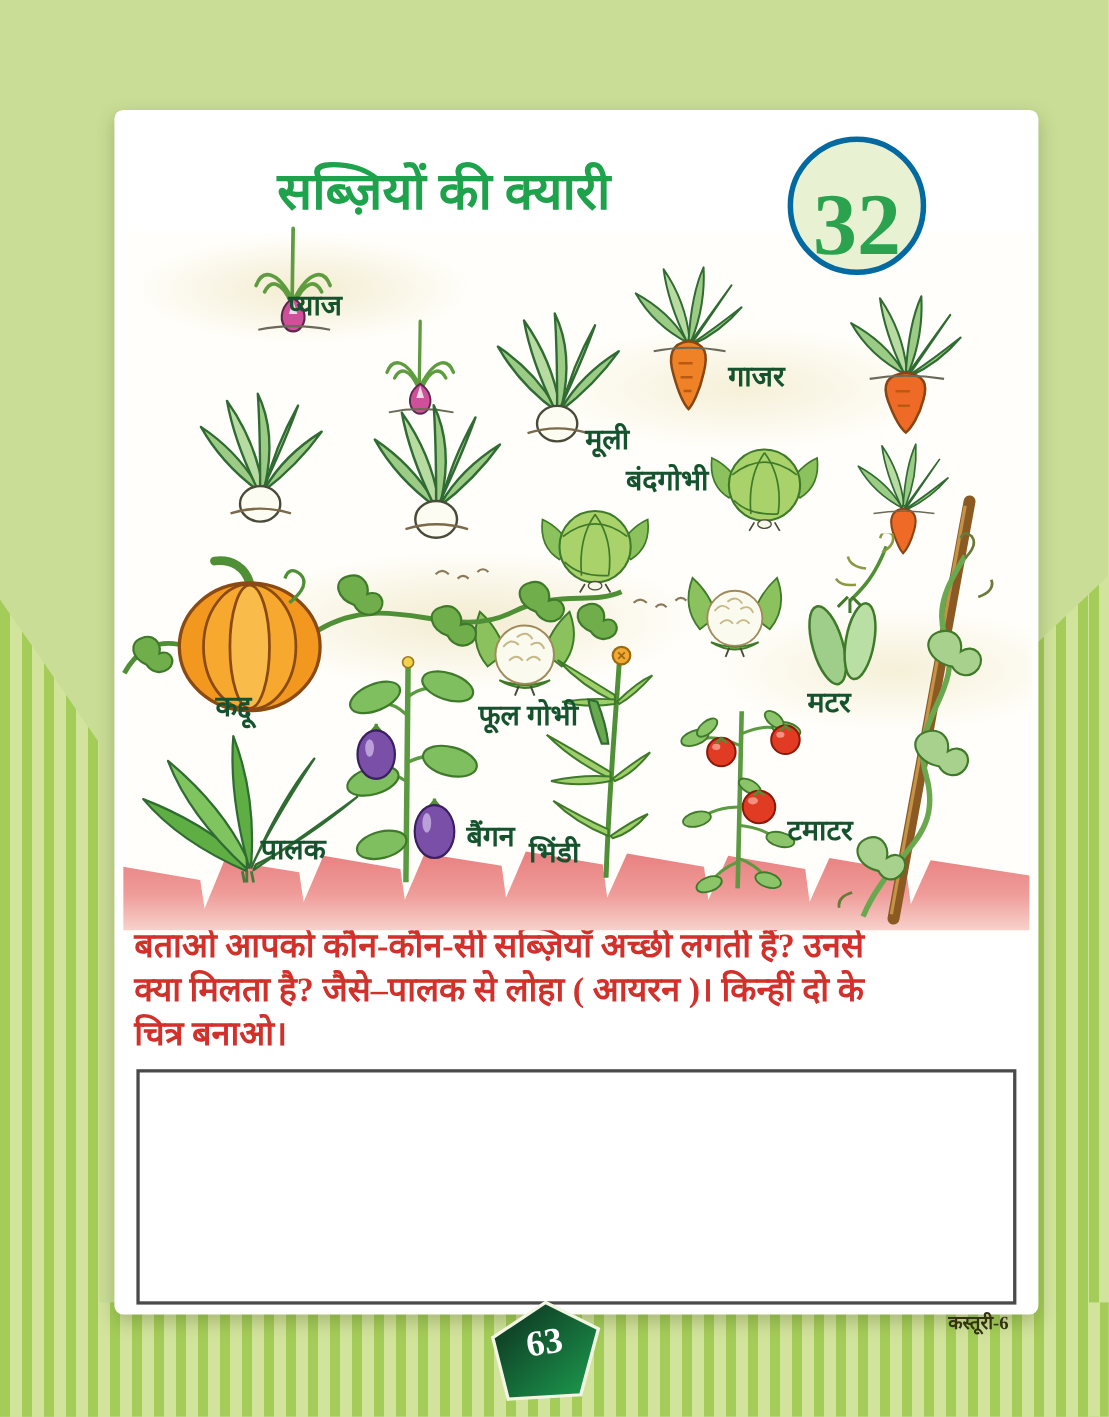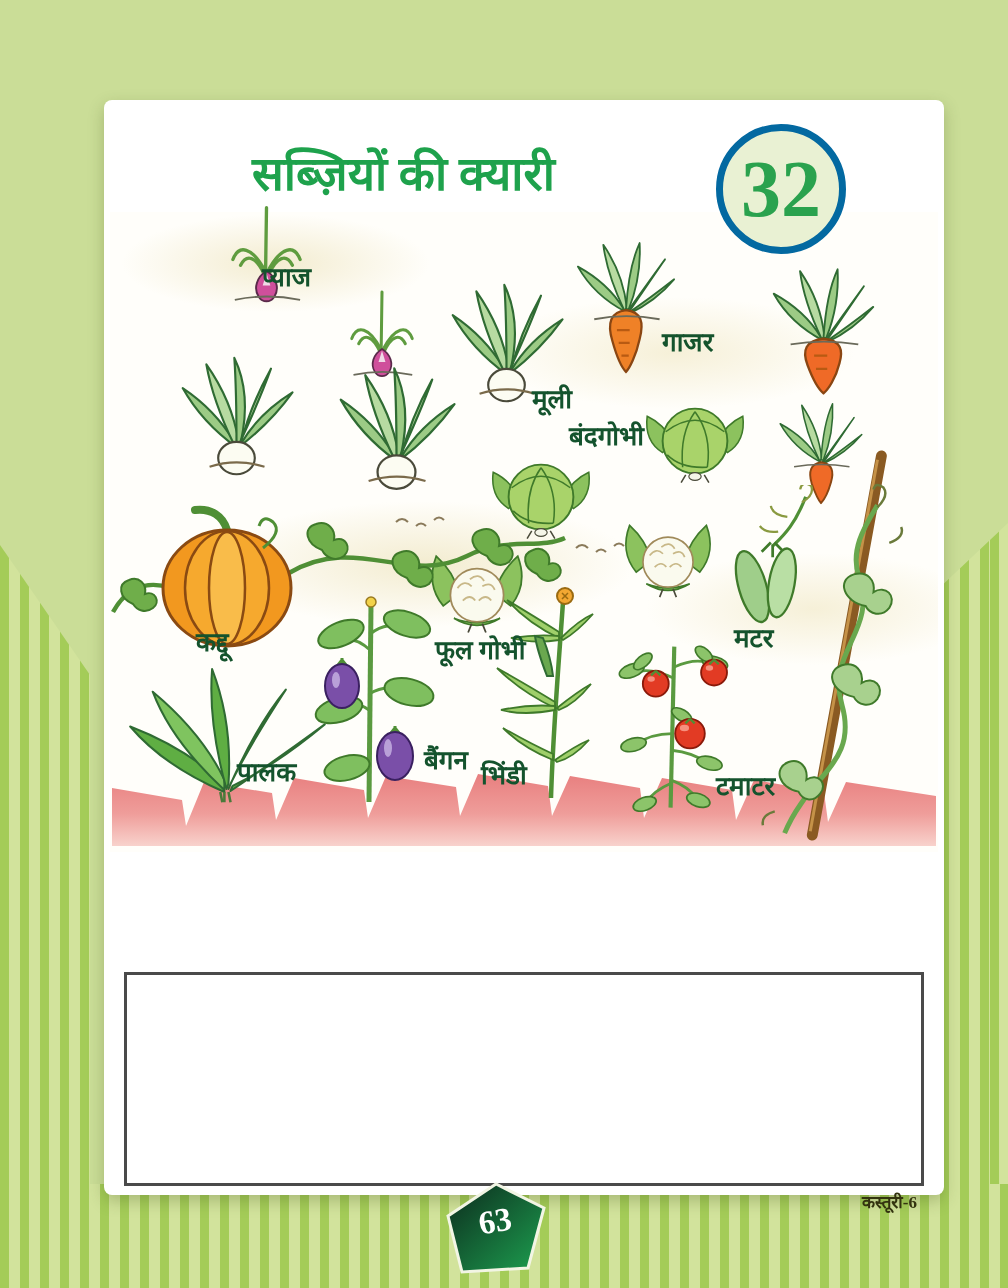--- a/index.html
+++ b/index.html
@@ -32,22 +32,22 @@
       radial-gradient(300px 90px at 38% 55%, #f3ecd0, rgba(243,236,208,0) 70%),
       radial-gradient(240px 80px at 85% 62%, #f6f0d8, rgba(246,240,216,0) 70%),
       #fffefa;
   }
   #page-title{
     position:absolute;left:148px;top:40px;width:470px;
     font-size:47px;font-weight:700;color:#1ea24c;white-space:nowrap;
   }
   #lesson-badge{
     position:absolute;left:612px;top:24px;width:116px;height:116px;
-    background:#e9f1d3;border:7px solid #0369a1;border-radius:50%;
-    display:flex;align-items:center;justify-content:center;
+    background:#e9f1d3;border:5px solid #0369a1;border-radius:50%;
+    display:flex;align-items:flex-end;justify-content:center;
   }
   #lesson-badge .num{
     font-size:80px;font-weight:700;color:#2aa24e;line-height:1;
     font-family:"Liberation Serif", serif;
   }
   .veg{position:absolute;}
   .label{
     position:absolute;font-size:26px;font-weight:700;color:#14532d;
     white-space:nowrap;z-index:5;
   }
@@ -353,22 +353,27 @@
   <div class="label" style="left:158px;top:158px">प्याज</div>
   <div class="label" style="left:428px;top:280px">मूली</div>
   <div class="label" style="left:558px;top:223px">गाजर</div>
   <div class="label" style="left:465px;top:317px">बंदगोभी</div>
   <div class="label" style="left:92px;top:523px">कद्दू</div>
   <div class="label" style="left:331px;top:531px">फूल गोभी</div>
   <div class="label" style="left:630px;top:519px">मटर</div>
   <div class="label" style="left:133px;top:653px">पालक</div>
   <div class="label" style="left:320px;top:641px">बैंगन</div>
   <div class="label" style="left:377px;top:656px">भिंडी</div>
-  <div class="label" style="left:612px;top:667px">टमाटर</div>
-
+  <div class="label" style="left:612px;top:636px">टमाटर</div>
+
+  <div id="question">
+    <div>बताओ आपको कौन-कौन-सी सब्ज़ियाँ अच्छी लगती हैं? उनसे</div>
+    <div>क्या मिलता है? जैसे–पालक से लोहा ( आयरन )। किन्हीं दो के</div>
+    <div>चित्र बनाओ।</div>
+  </div>
 
   <div id="answer-box"></div>
 </div>
 
 <div id="page-num-badge">
   <svg width="114" height="96" viewBox="0 0 114 96">
     <defs>
       <linearGradient id="pg" x1="0" y1="0" x2="1" y2="1">
         <stop offset="0" stop-color="#0c2b1d"></stop>
           <stop offset="1" stop-color="#1da050"></stop>

